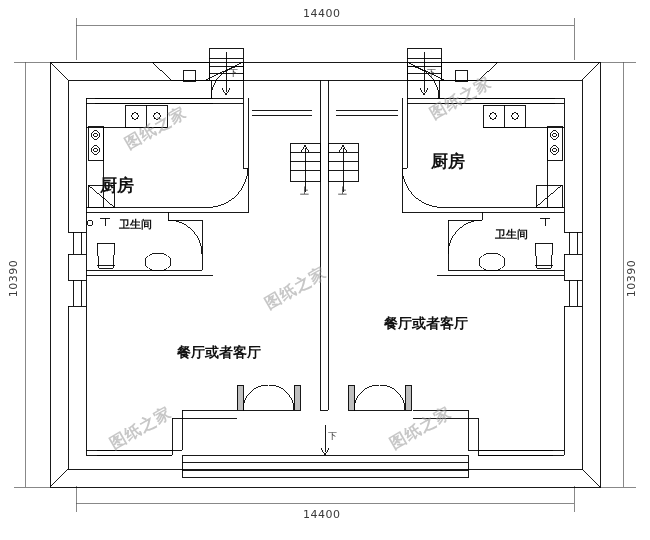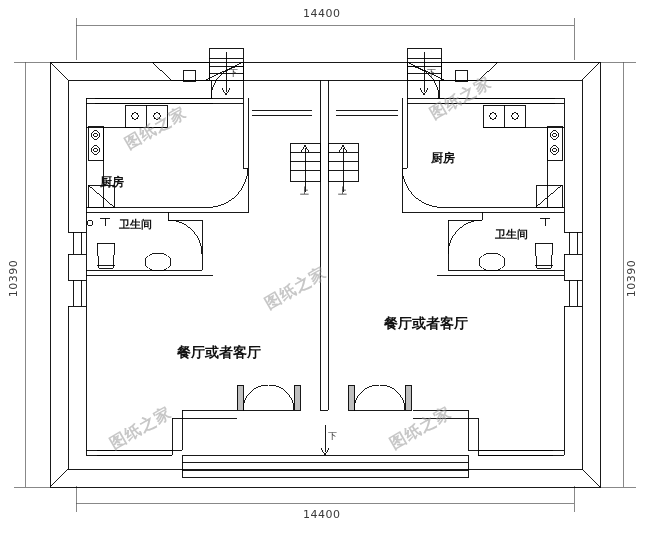--- a/index.html
+++ b/index.html
@@ -16,21 +16,21 @@
     letter-spacing:.5px;white-space:nowrap;background:#fff;padding:0 3px;
   }
   .dim-top{left:300px;top:7px;}
   .dim-bottom{left:300px;top:508px;}
   .dim-left{left:-8px;top:272px;transform:rotate(-90deg);transform-origin:center center;}
   .dim-right{left:610px;top:272px;transform:rotate(-90deg);transform-origin:center center;}
   .roomlabel{
     position:absolute;color:#111;font-weight:bold;white-space:nowrap;
     font-family:"DejaVu Sans","Liberation Sans",sans-serif;
   }
-  .rl-kitchen{font-size:12px;}
+  .rl-kitchen{font-size:17px;}
   .rl-bath{font-size:11px;}
   .rl-living{font-size:14px;}
   .updown{
     position:absolute;color:#2b2b2b;font-size:9px;white-space:nowrap;
     font-family:"DejaVu Sans","Liberation Sans",sans-serif;
   }
   .wm{
     position:absolute;color:#9a9a9a;opacity:.55;font-size:16px;font-weight:bold;
     transform:rotate(-30deg);transform-origin:center center;white-space:nowrap;
     font-family:"DejaVu Sans","Liberation Sans",sans-serif;pointer-events:none;

